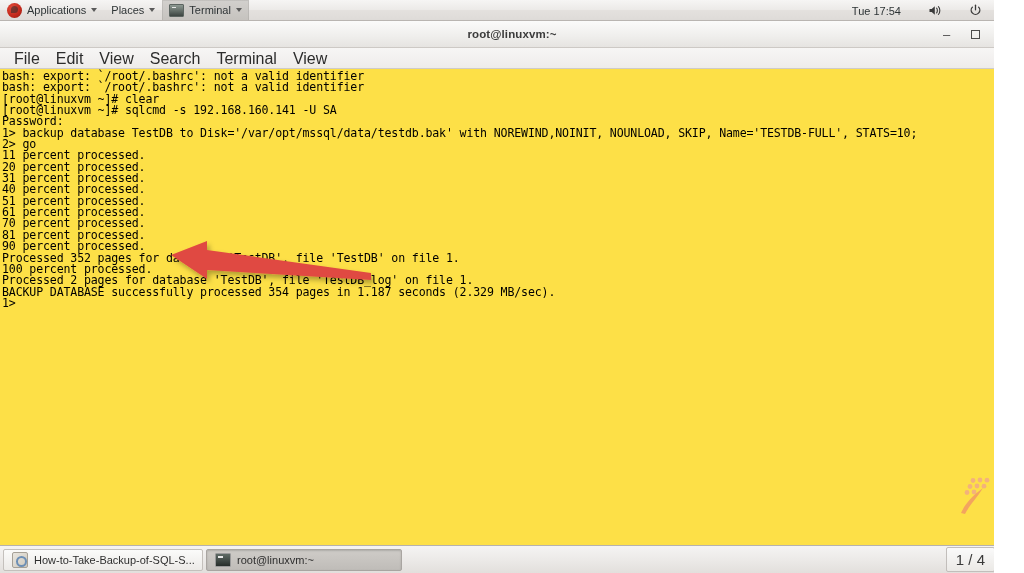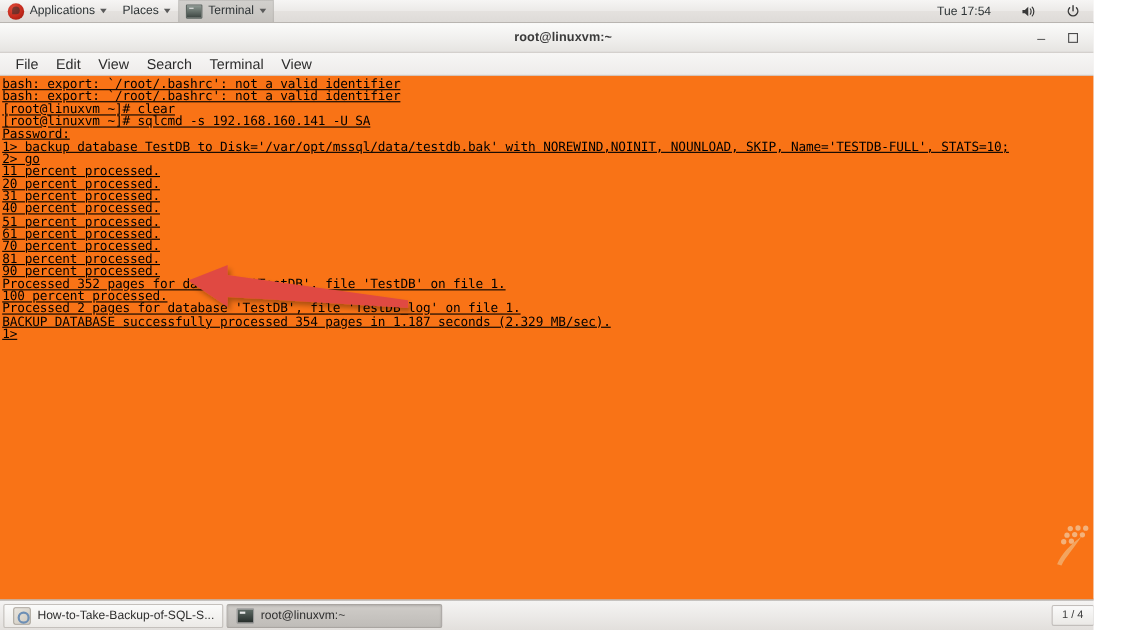--- a/index.html
+++ b/index.html
@@ -147,39 +147,38 @@
     content: "";
     width: 7px; height: 7px;
     border: 1.6px solid #4c4c4c;
   }
 
   #term-menubar {
     height: 21px;
     background: linear-gradient(to bottom, #f7f6f5, #eeecea);
     border-bottom: 1px solid #cfcbc7;
     display: flex;
-    align-items: flex-end;
+    align-items: flex-start;
     padding-left: 6px;
     gap: 0px;
-    font-size: 13px;
+    font-size: 16px;
     color: #2c2c2c;
   }
   .menu-item {
     padding: 2px 8px;
     cursor: default;
     white-space: nowrap;
   }
 
   #term-body {
     flex: 1;
     position: relative;
-    background: #f97316;
+    background: #fde047;
     display: flex;
     overflow: hidden;
-    text-decoration: underline;
   }
   #term-text {
     flex: 1;
     position: relative;
     padding: 2px 0 0 2px;
     font-family: "DejaVu Sans Mono", "Liberation Mono", monospace;
     font-size: 11.6px;
     line-height: 11.35px;
     color: #000000;
     white-space: pre;
@@ -305,21 +304,21 @@
     background: #e9e9e9;
   }
   #taskbar-right {
     margin-left: auto;
     display: flex;
     align-items: center;
     gap: 5px;
     padding-right: 4px;
   }
   #workspace-switcher {
-    font-size: 10px;
+    font-size: 15px;
     color: #3a3a3a;
     border: 1px solid #c2bebb;
     background: linear-gradient(to bottom, #fafafa, #ebe9e6);
     border-radius: 2px;
     padding: 3px 9px;
     cursor: default;
   }
   #notif-badge {
     width: 17px; height: 17px;
     border-radius: 50%;

